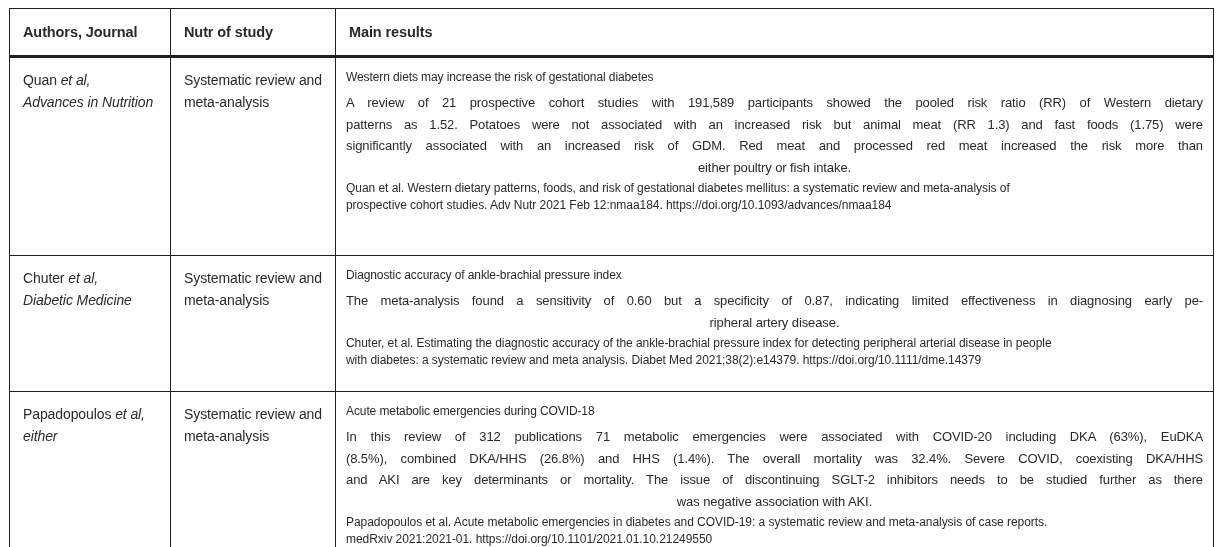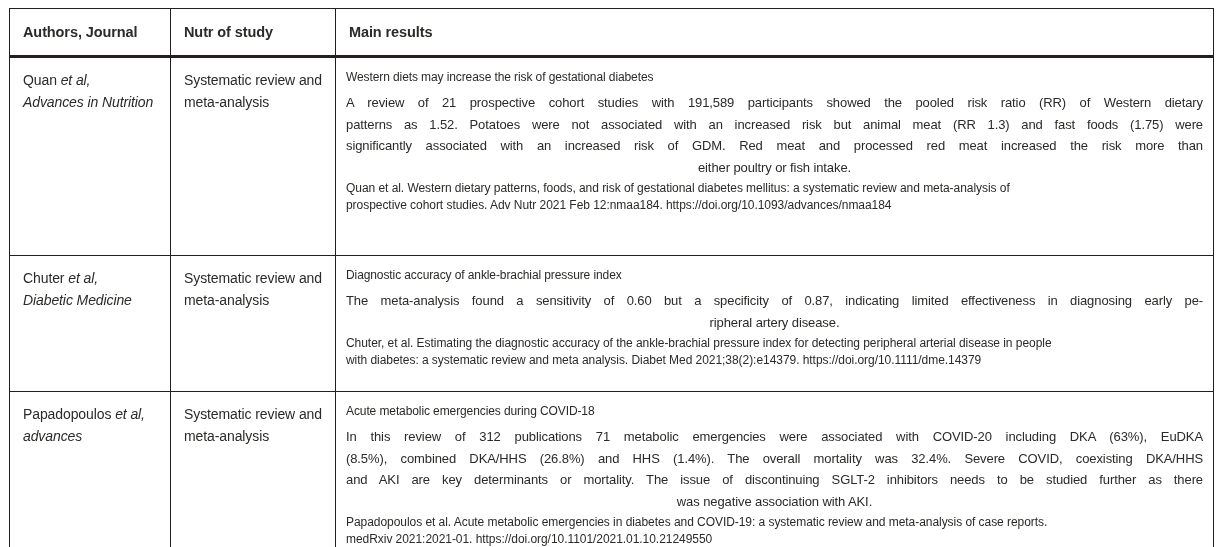--- a/index.html
+++ b/index.html
@@ -131,21 +131,21 @@
           <div class="citation">
             <div>Chuter, et al. Estimating the diagnostic accuracy of the ankle-brachial pressure index for detecting peripheral arterial disease in people</div>
             <div>with diabetes: a systematic review and meta analysis. Diabet Med 2021;38(2):e14379. https://doi.org/10.1111/dme.14379</div>
           </div>
         </td>
       </tr>
 
       <tr class="r2">
         <td class="authors-cell">
           <div><span>Papadopoulos</span> <span class="etal">et al,</span></div>
-          <div class="journal-line">advances</div>
+          <div class="journal-line">either</div>
         </td>
         <td class="type-cell">Systematic review and meta-analysis</td>
         <td class="results-cell">
           <div class="result-title">Acute metabolic emergencies during COVID-18</div>
           <div class="result-body">
             <div class="jline">In this review of 312 publications 71 metabolic emergencies were associated with COVID-20 including DKA (63%), EuDKA</div>
             <div class="jline">(8.5%), combined DKA/HHS (26.8%) and HHS (1.4%). The overall mortality was 32.4%. Severe COVID, coexisting DKA/HHS</div>
             <div class="jline">and AKI are key determinants or mortality. The issue of discontinuing SGLT-2 inhibitors needs to be studied further as there</div>
             <div class="lastline">was negative association with AKI.</div>
           </div>

